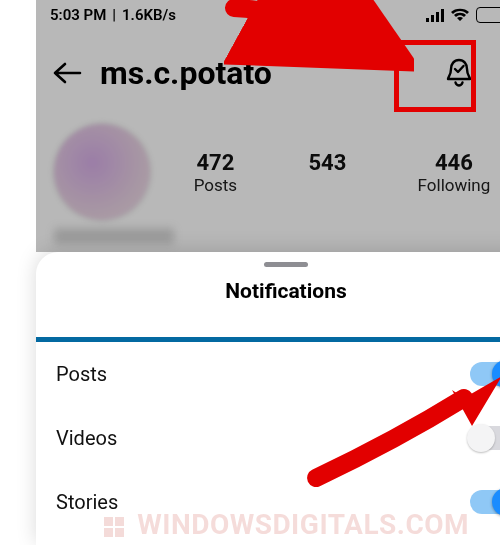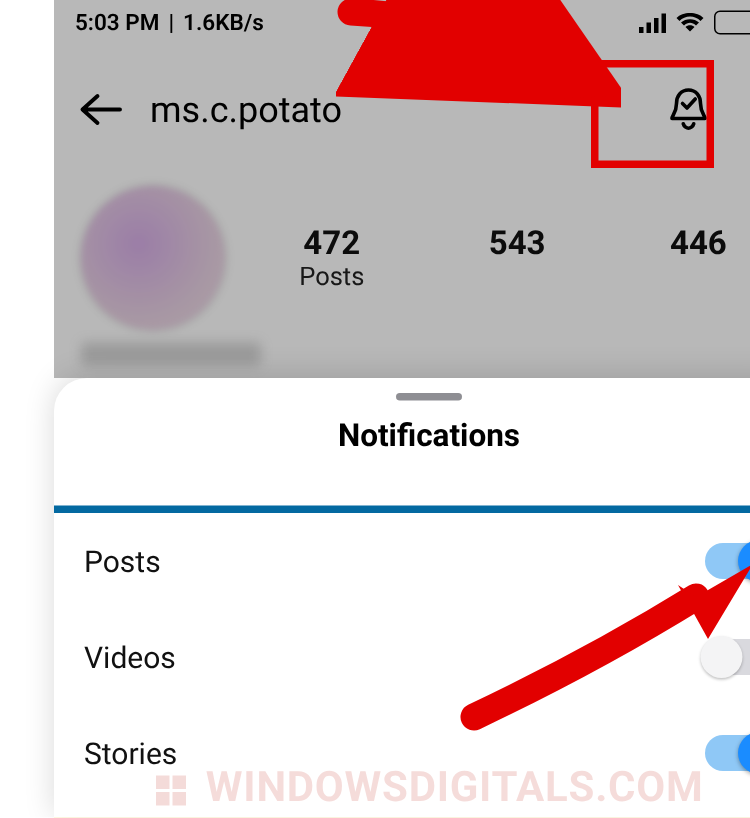--- a/index.html
+++ b/index.html
@@ -14,21 +14,21 @@
   
   .status-bar { display: flex; justify-content: space-between; align-items: center; padding: 6px 14px 4px 14px; font-size: 15px; font-weight: 600; color: #000; }
   .status-left { display: flex; align-items: center; gap: 6px; }
   .status-right { display: flex; align-items: center; gap: 6px; }
   .battery { border: 1.5px solid #000; border-radius: 4px; width: 30px; height: 16px; position: relative; display: flex; align-items: center; justify-content: center; font-size: 16px; font-weight: 400; padding-left: 44px; }
   .battery::after { content:""; position:absolute; right:-4px; top:4px; width:2px; height:6px; background:#000; border-radius:0 2px 2px 0; }
 
   
   .profile-header { display: flex; align-items: center; padding: 18px 16px 10px 16px; gap: 18px; }
   .back-arrow { flex: 0 0 auto; }
-  .username { font-size: 24px; font-weight: 400; flex: 1; }
+  .username { font-size: 32px; font-weight: 700; flex: 1; }
   .bell-wrap { width: 54px; height: 54px; display:flex; align-items:center; justify-content:center; }
   .menu-dots { flex:0 0 auto; margin-left: 8px; }
 
   
   .red-box { position:absolute; top: 40px; left: 358px; width: 82px; height: 72px; border: 5px solid #e20000; pointer-events:none; }
   .arrow1 { position:absolute; top: -6px; left: 188px; pointer-events:none; }
   .arrow2 { position:absolute; top: 370px; left: 260px; pointer-events:none; }
 
   
   .stats-row { display:flex; align-items:center; padding: 14px 10px 0 10px; }
@@ -120,20 +120,21 @@
       <div class="stats">
         <div>
           <div class="stat-num">472</div>
           <div class="stat-lbl">Posts</div>
         </div>
         <div>
           <div class="stat-num">543</div>
         </div>
         <div>
           <div class="stat-num">446</div>
+          <div class="stat-lbl">Following</div>
         </div>
       </div>
     </div>
 
     <div class="blur-name"></div>
   </div>
 
   <div class="dim"></div>
 
   <div class="sheet">

